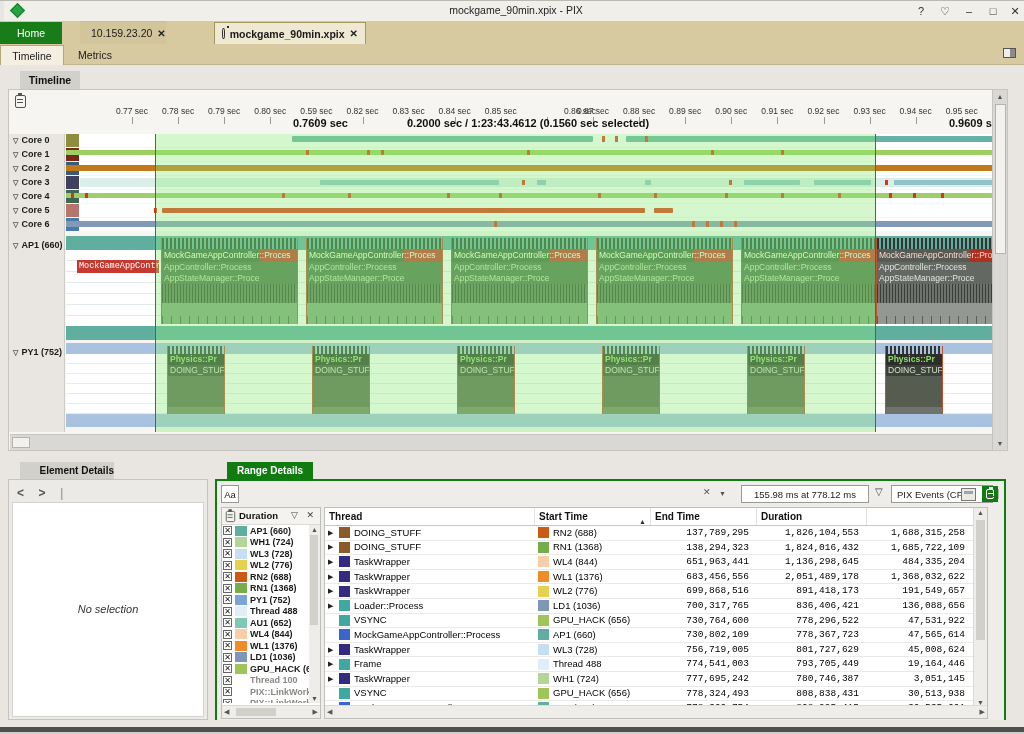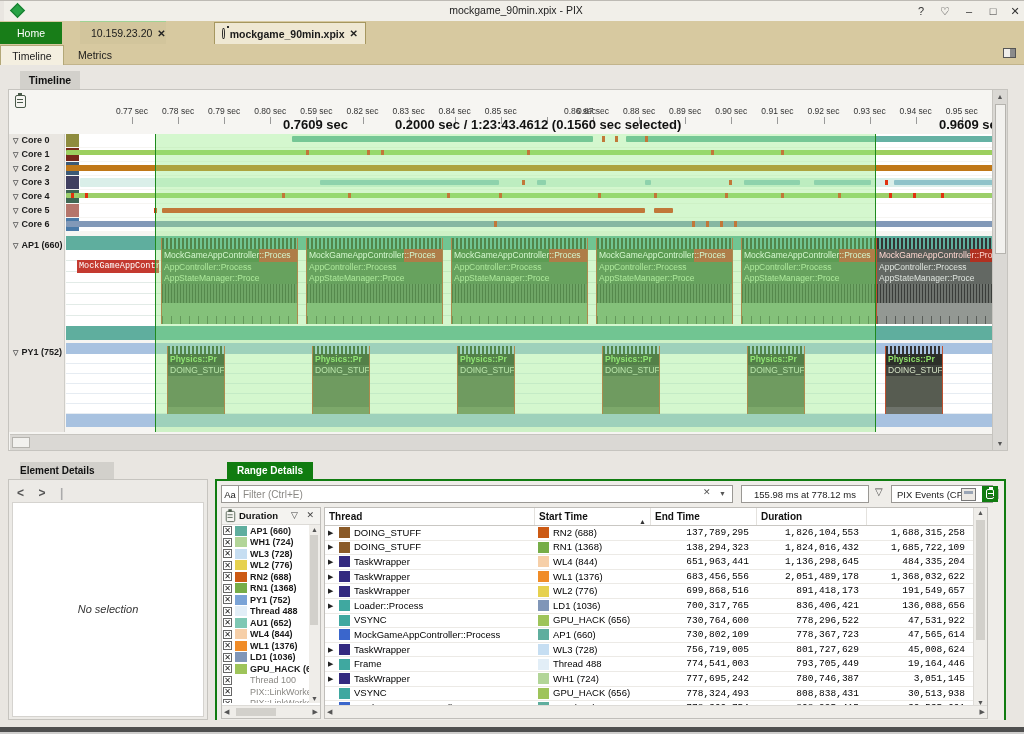--- a/index.html
+++ b/index.html
@@ -36,21 +36,21 @@
   #tl-tab{left:20px;top:70px;width:60px;height:18px;background:#d2d0cb;font-size:10.5px;font-weight:bold;text-align:center;line-height:18px;color:#111;}
   #tl-body{left:8px;top:88px;width:1000px;height:362px;background:#f6f5f2;border:1px solid #c6c4bf;}
   .clip-ico{width:11px;height:13px;border:1.5px solid #4a5a4a;border-radius:2px;position:relative;background:#f6f5f2;}
   .clip-ico::before{content:"";position:absolute;left:2px;top:-3px;width:4px;height:3px;background:#4a5a4a;}
   .clip-ico::after{content:"";position:absolute;left:1px;top:3px;width:6px;height:1px;background:#4a5a4a;box-shadow:0 3px 0 #4a5a4a;}
   #tl-clip{left:6px;top:5px;}
   
   #axis{left:56px;top:16px;width:942px;height:28px;}
   .tick-label{position:absolute;top:0;width:46px;text-align:center;font-size:8.5px;color:#333;}
   .tick-mark{position:absolute;top:11px;width:1px;height:7px;background:#999;}
-  .axis-bold{position:absolute;top:11px;font-size:13px;font-weight:bold;color:#111;}
+  .axis-bold{position:absolute;top:11px;font-size:11px;font-weight:bold;color:#111;margin-left:12px;}
   
   #tl-rows{left:0px;top:44px;width:998px;height:298px;}
   #tl-rail-bg{left:0;top:0;width:56px;height:298px;background:#e9e6e1;border-right:1px solid #cfcdc8;}
   .core-row{position:absolute;left:0;width:998px;height:14px;}
   .rail-lbl{position:absolute;left:4px;top:1px;font-size:9px;font-weight:bold;color:#1a1a1a;white-space:nowrap;}
   .tri{font-size:7px;color:#555;margin-right:3px;}
   .core-track{position:absolute;left:57px;top:0;width:941px;height:13px;background:#fff;}
   .swatch-rail{position:absolute;left:0px;top:0;width:13px;height:13px;}
   .seg{position:absolute;border-radius:1px;}
   .rtick{position:absolute;width:3px;background:#e03210;}
@@ -88,21 +88,21 @@
   
   #sel-overlay{left:146px;top:0;width:721px;height:298px;background:rgba(141,234,126,0.38);border-left:1px solid #1e8a1e;border-right:1px solid #1e8a1e;pointer-events:none;}
   
   #tl-hscroll{left:1px;top:344px;width:982px;height:16px;background:#dad8d4;border-top:1px solid #c6c4bf;}
   #tl-hthumb{position:absolute;left:2px;top:2px;width:18px;height:11px;background:#f2f1ee;border:1px solid #b5b3ae;}
   #tl-vscroll{left:983px;top:0px;width:15px;height:360px;background:#dad8d4;border-left:1px solid #c6c4bf;}
   .sb-arrow{position:absolute;left:0;width:100%;text-align:center;font-size:7px;color:#555;}
   #tl-vthumb{position:absolute;left:2px;top:14px;width:11px;height:150px;background:#f2f1ee;border:1px solid #b5b3ae;}
 
   
-  #ed-tab{left:20px;top:461px;width:94px;height:17px;background:#d2d0cb;font-size:10px;font-weight:bold;text-align:left;line-height:17px;color:#111;}
+  #ed-tab{left:20px;top:461px;width:94px;height:17px;background:#d2d0cb;font-size:10px;font-weight:bold;text-align:right;line-height:17px;color:#111;}
   #ed-body{left:8px;top:478px;width:200px;height:241px;background:#eceae6;border:1px solid #c6c4bf;}
   .nav-ch{font-size:12px;font-weight:bold;color:#555;margin-right:10px;}
   #ed-white{position:absolute;left:3px;top:22px;width:192px;height:215px;background:#fff;border:1px solid #d5d3cf;}
   #ed-empty{position:absolute;left:0;top:100px;width:100%;text-align:center;font-style:italic;font-size:11px;color:#333;}
 
   
   #rd-tab{left:227px;top:461px;width:86px;height:17px;background:#107c10;color:#fff;font-size:10px;font-weight:bold;text-align:center;line-height:17px;}
   #rd-body{left:215px;top:478px;width:791px;height:244px;background:#efede9;border:2px solid #107c10;}
   #rd-filterrow{position:absolute;left:4px;top:4px;width:779px;height:18px;}
   #aa-box{position:absolute;left:0;top:0;width:18px;height:18px;border:1px solid #9a9894;background:#fff;font-size:9.5px;text-align:center;line-height:17px;color:#222;}
@@ -126,21 +126,21 @@
   #sel-head{position:absolute;left:0;top:0;width:100%;height:17px;border-bottom:1px solid #dddbd7;background:#f4f3f0;}
   #sel-title{position:absolute;left:17px;top:2px;font-size:9.5px;font-weight:bold;color:#111;}
   #sel-funnel{position:absolute;right:22px;top:2px;font-size:9px;color:#444;}
   #sel-x{position:absolute;right:6px;top:2px;font-size:9px;color:#444;}
   #sel-clip{left:3px;top:2px;transform:scale(0.85);}
   #sel-list{position:absolute;left:0;top:17px;width:88px;height:178px;overflow:hidden;}
   .sel-item{position:relative;height:11.5px;display:flex;align-items:center;gap:3px;padding-left:1px;}
   .cb{width:9px;height:9px;border:1px solid #666;background:#fff;font-size:8px;line-height:8px;text-align:center;color:#222;flex:none;}
   .sw{width:12px;height:10px;flex:none;}
   .sel-lbl{font-size:9px;font-weight:bold;color:#1a1a1a;white-space:nowrap;}
-  .sel-item.muted .sel-lbl{font-weight:normal;color:#8a8884;}
+  .sel-item.muted .sel-lbl{font-weight:bold;color:#8a8884;}
   #sel-vscroll{position:absolute;right:0;top:17px;width:11px;height:178px;background:#efede9;}
   #sel-vthumb{position:absolute;left:1px;top:10px;width:8px;height:90px;background:#d2d0cb;}
   #sel-hscroll{position:absolute;left:0;bottom:0;width:100%;height:13px;background:#efede9;border-top:1px solid #dddbd7;}
   .hs-thumb{position:absolute;left:14px;top:2px;width:40px;height:8px;background:#d2d0cb;}
 
   
   #tbl{position:absolute;left:107px;top:26px;width:664px;height:212px;background:#fff;border:1px solid #c0beba;}
   #tbl-head{position:absolute;left:0;top:0;width:648px;height:18px;border-bottom:1px solid #c9c7c3;background:#fff;display:grid;grid-template-columns:210px 116px 106px 110px 106px;}
   .th{font-size:10px;font-weight:bold;color:#111;line-height:17px;padding-left:4px;position:relative;border-right:1px solid #e4e2de;}
   .sort-arrow{position:absolute;right:4px;top:5px;font-size:7px;color:#333;}
@@ -464,21 +464,20 @@
     </div>
     <div id="ed-white">
       <div id="ed-empty">No selection</div>
     </div>
   </div>
 
   <div id="rd-tab" class="abs">Range Details</div>
   <div id="rd-body" class="abs">
     <div id="rd-filterrow">
       <div id="aa-box">Aa</div>
-      <input id="filter-input" placeholder="Filter (Ctrl+E)" style="">
       <span id="filter-x">✕</span>
       <span id="filter-dd">▼</span>
       <div id="range-box">155.98 ms at 778.12 ms</div>
       <span id="funnel1">▽</span>
       <div id="events-dd"><span>PIX Events (CPU)</span><span id="events-caret">▼</span></div>
       <span id="sep1">|</span>
       <div id="rd-ico1"></div>
       <div id="rd-ico2">
           <span class="clip-ico"></span>
         </div>

